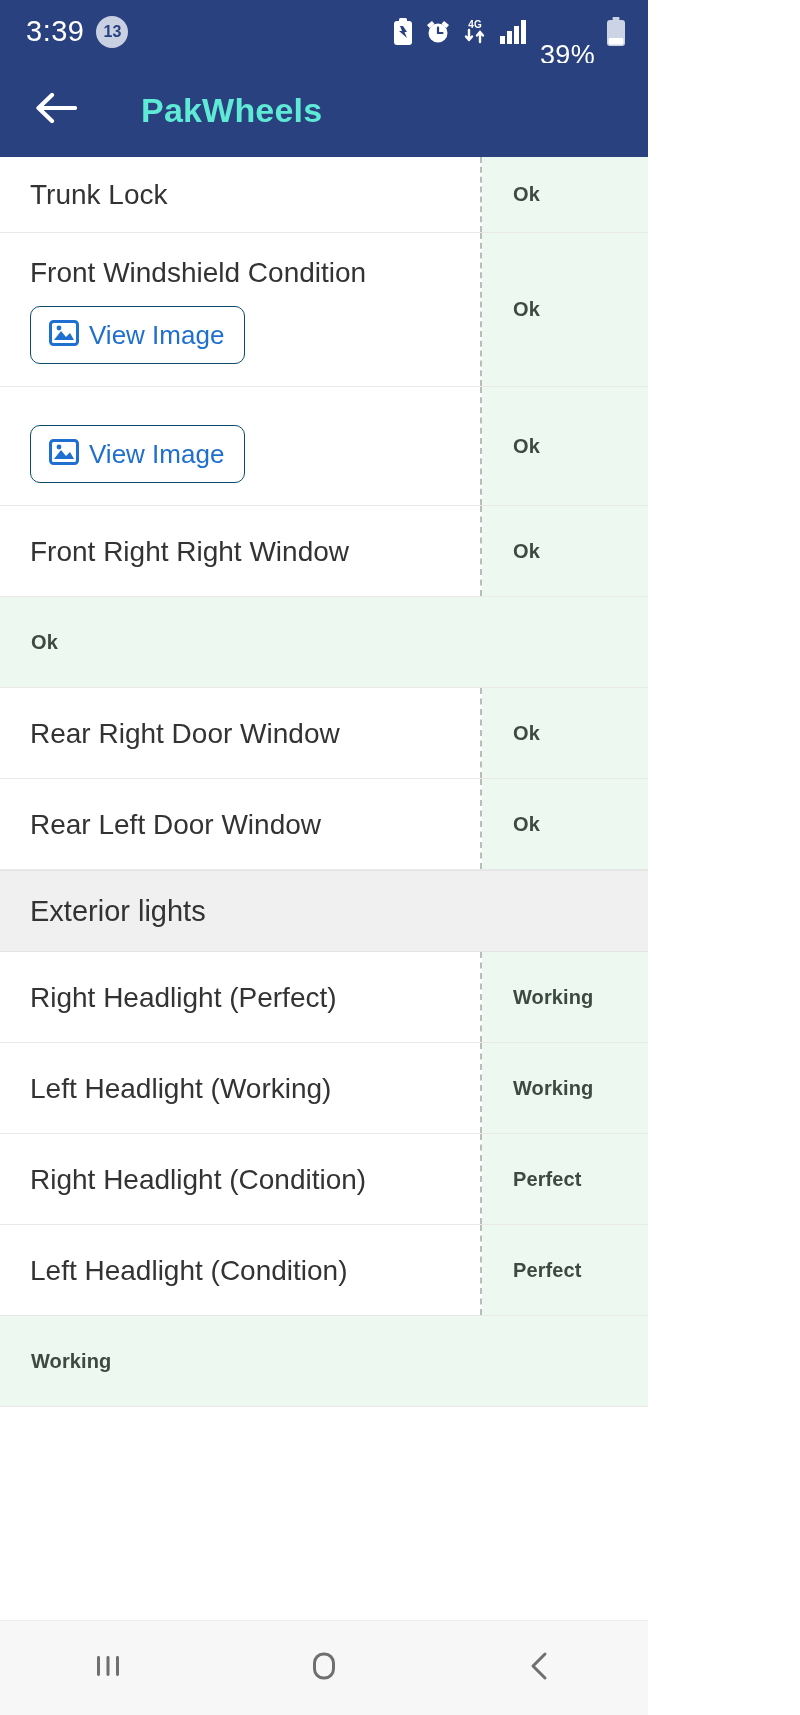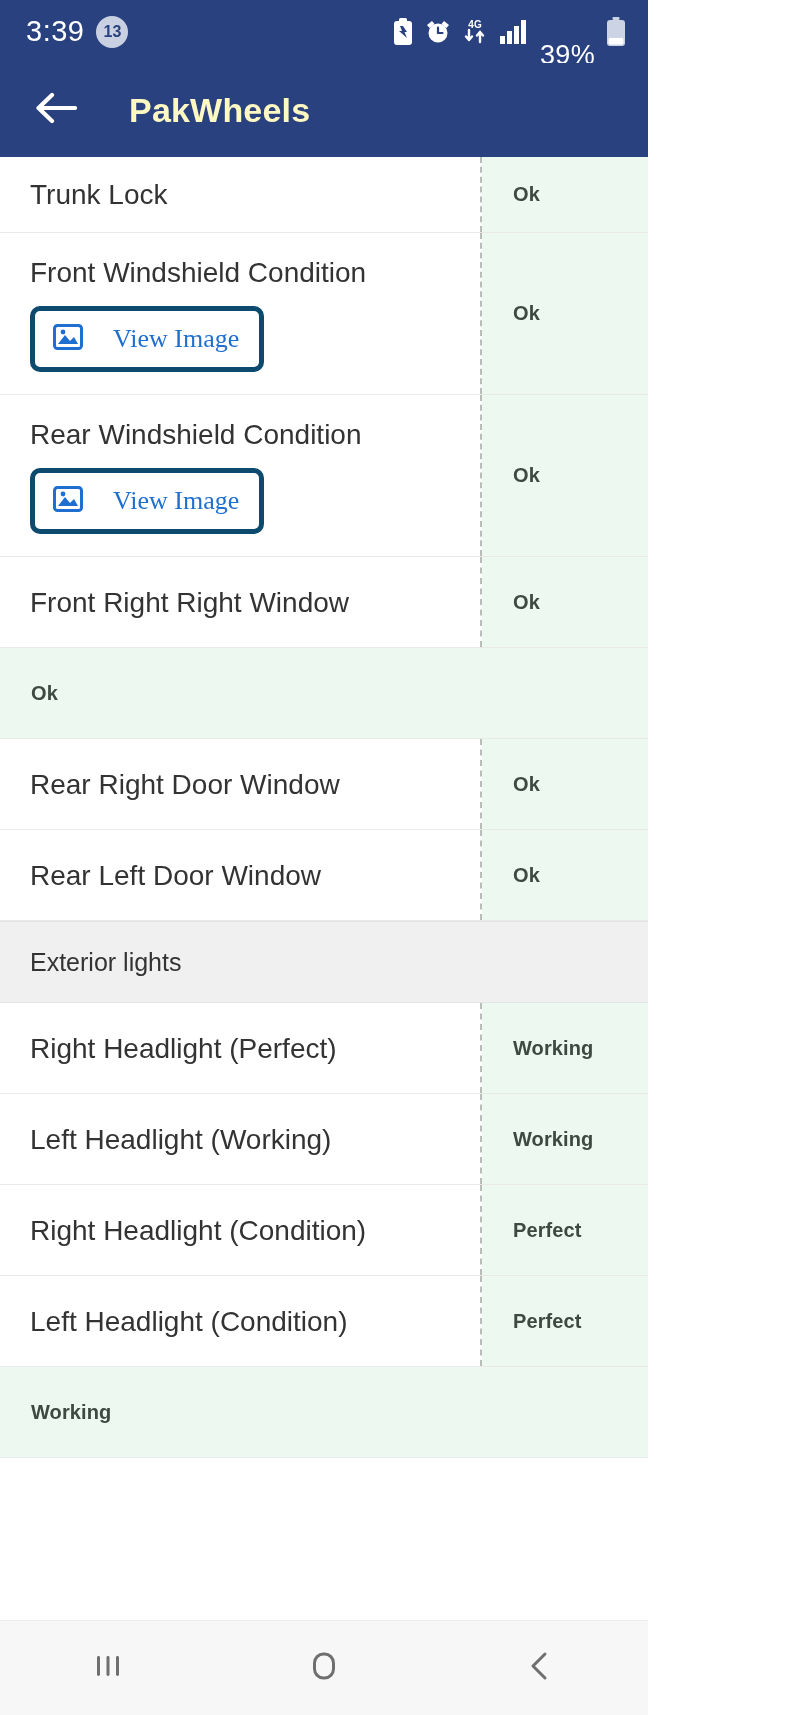--- a/index.html
+++ b/index.html
@@ -47,24 +47,24 @@
     display:flex; align-items:center;
     padding:0 28px;
     flex:0 0 auto;
   }
   .back-btn {
     width:56px; height:56px;
     display:flex; align-items:center; justify-content:center;
     cursor:pointer;
   }
   .app-title {
-    color:#fef9c3;
+    color:#5eead4;
     font-size:34px;
     font-weight:700;
-    margin-left:45px;
+    margin-left:57px;
     letter-spacing:.2px;
   }
 
   
   .table {
     flex:1 1 auto;
     position:relative;
     overflow:hidden;
     background:#ffffff;
   }
@@ -110,46 +110,45 @@
     letter-spacing:.1px;
   }
   .row.tall .cell-label { padding-top:22px; padding-bottom:22px; }
 
   
   .view-image-btn {
     margin-top:16px;
     align-self:flex-start;
     display:inline-flex;
     align-items:center;
-    gap:30px;
-    border:5px solid #0c4a6e;
+    gap:10px;
+    border:1px solid #0c4a6e;
     border-radius:10px;
     background:#ffffff;
     padding:11px 20px 11px 18px;
     cursor:pointer;
-    font-family:Liberation Serif, serif;
   }
   .view-image-btn .vi-label {
     color:#1f6fd0;
     font-size:26px;
     font-weight:400;
   }
   .pic-icon { display:block; }
 
   
   .section-row {
     display:flex; align-items:center;
     min-height:82px;
     background:#f0f0f0;
     border-bottom:1px solid #e4e4e4;
     border-top:1px solid #e4e4e4;
     padding-left:30px;
   }
   .section-title {
-    font-size:25px;
+    font-size:29px;
     color:#333333;
     font-weight:400;
   }
 
   
   .navbar {
     height:95px;
     background:#f7f7f7;
     display:flex; align-items:center;
     justify-content:space-around;
@@ -246,21 +245,20 @@
                 </svg></span>
               <span class="vi-label">View Image</span>
             </div>
           </div>
           <div class="cell-value">
             <div class="value-text">Ok</div>
           </div>
         </div>
         <div class="row tall">
           <div class="cell-label">
-            <div class="label-text">Rear Windshield Condition</div>
             <div class="view-image-btn">
               <span class="pic-icon"><svg width="30" height="30" viewBox="0 0 30 30">
                   <rect x="1.5" y="3.5" width="27" height="23" rx="3" fill="none" stroke="#1f6fd0" stroke-width="3"></rect>
                   <path d="M5 22 L12 13 L17 19 L21 15 L25 22 Z" fill="#1f6fd0"></path>
                   <circle cx="10" cy="10" r="2.4" fill="#1f6fd0"></circle>
                 </svg></span>
               <span class="vi-label">View Image</span>
             </div>
           </div>
           <div class="cell-value">

